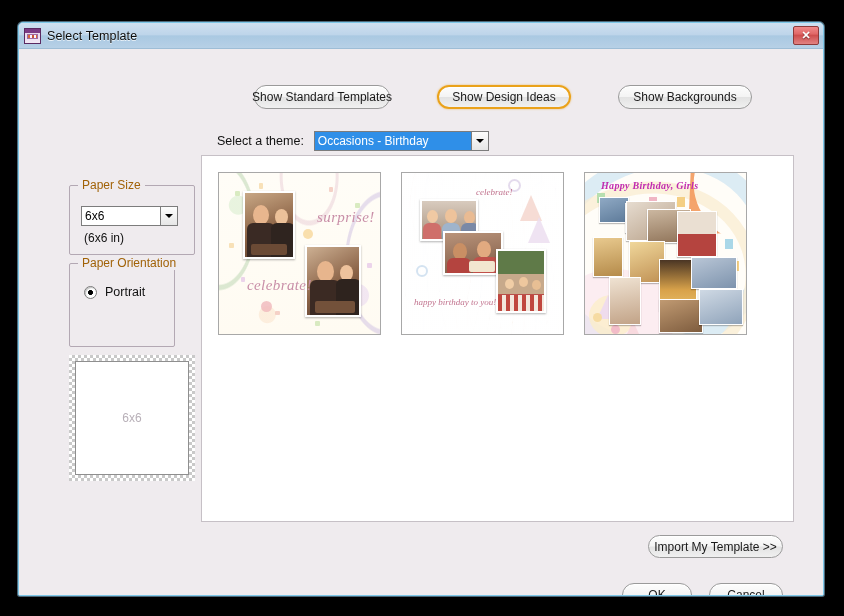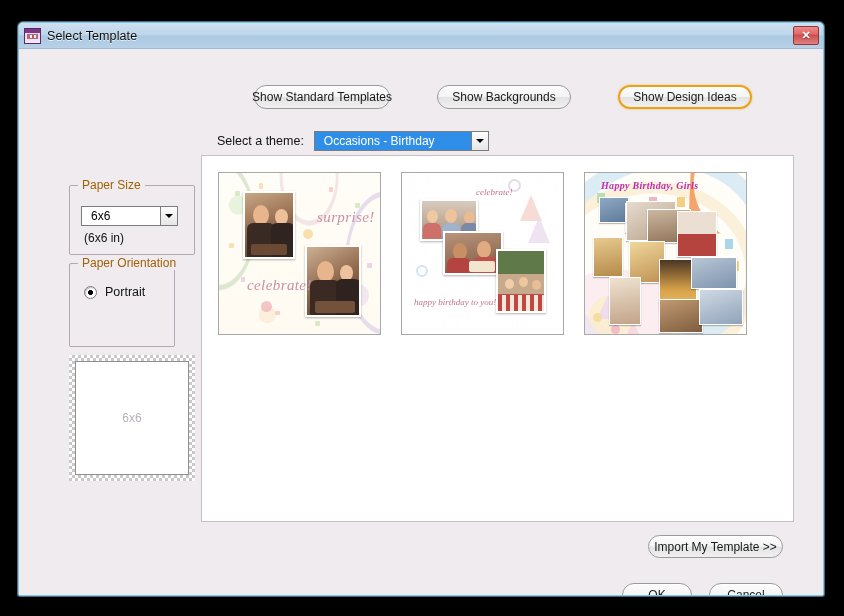--- a/index.html
+++ b/index.html
@@ -105,21 +105,21 @@
   }
   #theme-label { font-size: 12.5px; color: #111; }
   .combo {
     display: flex; align-items: stretch;
     height: 20px;
     border: 1px solid #7c7c7c;
     background: #ffffff;
   }
   .combo .combo-value {
     flex: 1; display: flex; align-items: center;
-    padding: 0 9px;
+    padding: 0 3px;
     font-size: 12px;
     white-space: nowrap; overflow: hidden;
   }
   .combo .combo-btn {
     width: 17px;
     border-left: 1px solid #7c7c7c;
     background: linear-gradient(to bottom, #fdfdfd 0%, #e6e6e6 100%);
     display: flex; align-items: center; justify-content: center;
     cursor: pointer;
   }
@@ -325,22 +325,22 @@
   <div id="titlebar">
     <div id="app-icon"></div>
     <div id="title-text">Select Template</div>
     <div id="close-btn">✕</div>
   </div>
 
   <div id="body">
 
     <div id="tabs">
       <div class="pill" id="tab-standard">Show Standard Templates</div>
+      <div class="pill selected" id="tab-design">Show Design Ideas</div>
       <div class="pill" id="tab-backgrounds">Show Backgrounds</div>
-      <div class="pill selected" id="tab-design">Show Design Ideas</div>
     </div>
 
     <div id="theme-row">
       <span id="theme-label">Select a theme:</span>
       <div class="combo" id="theme-combo">
         <div class="combo-value">Occasions - Birthday</div>
         <div class="combo-btn">
             <span class="arrow"></span>
           </div>
       </div>

